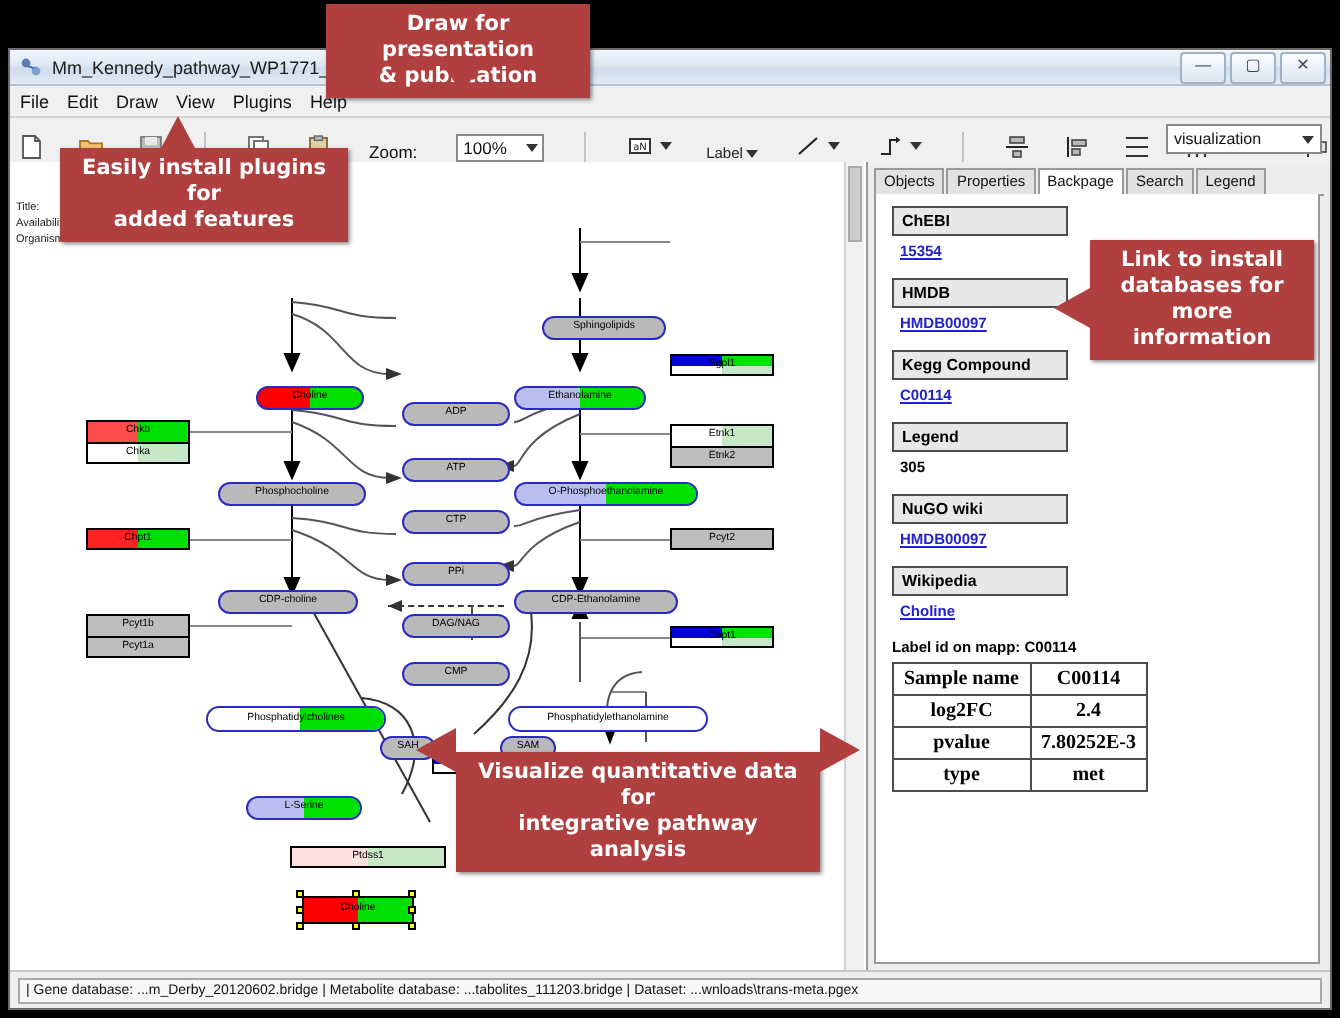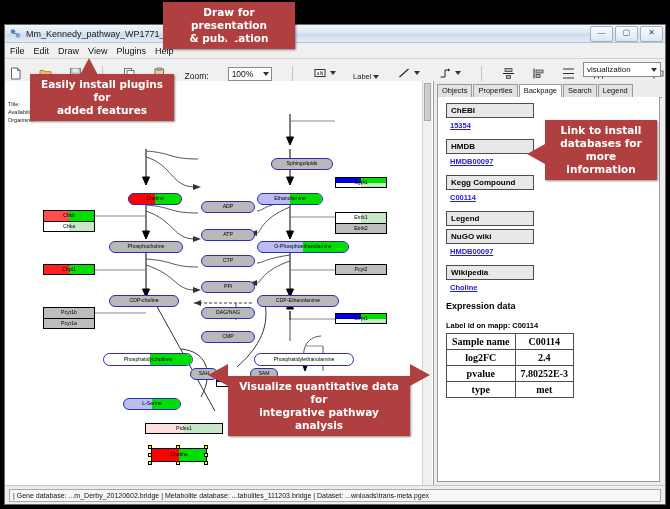--- a/index.html
+++ b/index.html
@@ -481,28 +481,28 @@
           <div class="bp-box">ChEBI</div>
           <a class="bp-link">15354</a>
 
           <div class="bp-box">HMDB</div>
           <a class="bp-link">HMDB00097</a>
 
           <div class="bp-box">Kegg Compound</div>
           <a class="bp-link">C00114</a>
 
           <div class="bp-box">Legend</div>
+          <span class="bp-plain">305</span>
 
           <div class="bp-box">NuGO wiki</div>
           <a class="bp-link">HMDB00097</a>
 
           <div class="bp-box">Wikipedia</div>
           <a class="bp-link">Choline</a>
 
-          <div class="bp-h">Expression data</div>
           <div class="bp-sub">Label id on mapp: C00114</div>
 
           <table class="exp">
             <tbody>
                 <tr>
               <td>Sample name</td>
               <td>C00114</td>
                 </tr>
             <tr>
               <td>log2FC</td>

